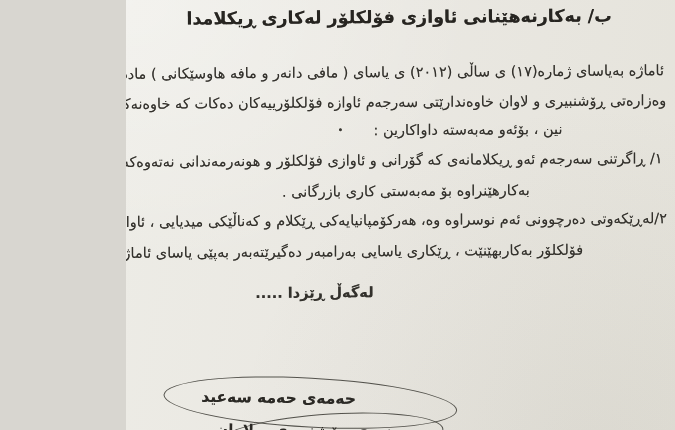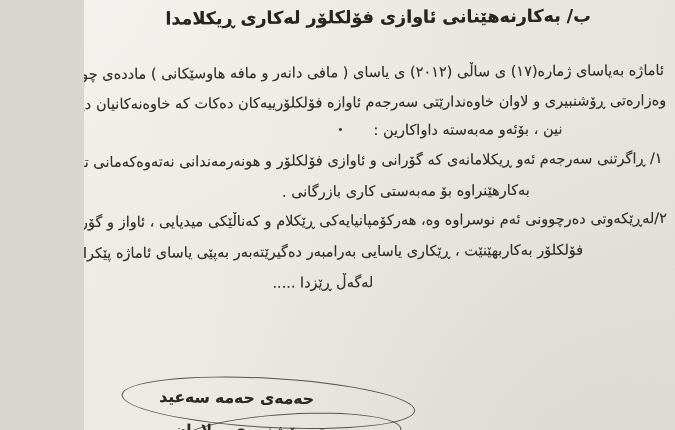--- a/index.html
+++ b/index.html
@@ -1,18 +1,18 @@
 <!DOCTYPE html>
 <html lang="ckb" dir="rtl"><head>
 <meta charset="utf-8">
 <style>
   html,body{margin:0;padding:0;background:#d8d6d0;}
   .page{
     position:relative;
-    width:591px;height:430px;
+    width:549px;height:430px;
     overflow:hidden;
     background:
       radial-gradient(ellipse at 85% 110%, rgba(120,115,100,0.10), rgba(0,0,0,0) 55%),
       radial-gradient(ellipse at 0% 0%, rgba(255,255,255,0.35), rgba(255,255,255,0) 45%),
       linear-gradient(100deg,#edece6 0%, #eae8e2 45%, #e5e3db 100%);
     font-family:"DejaVu Sans", sans-serif;
     color:#2e2c28;
     direction:rtl;
   }
   .sheet{
@@ -40,21 +40,21 @@
     color:#33312c;
     text-shadow:0 0 0.6px rgba(51,49,44,0.5);
   }
   .l0{top:64px;right:10px;}
   .l1{top:94px;right:8px;}
   .l2{top:122px;right:112px;}
   .l3{top:152px;right:12px;}
   .l4{top:183px;right:145px;}
   .l5{top:212px;right:8px;}
   .l6{top:243px;right:92px;}
-  .closing{top:274px;right:302px;font-weight:normal;text-shadow:0 0 0.4px rgba(51,49,44,0.5);}
+  .closing{top:284px;right:302px;font-weight:bold;text-shadow:0 0 0.4px rgba(51,49,44,0.5);}
   .bullet{
     display:inline-block;
     margin-right:30px;
     font-size:10px;
     vertical-align:2px;
     color:#3a3832;
   }
   .signature{position:absolute;inset:0;}
   .sig-name{
     position:absolute;

